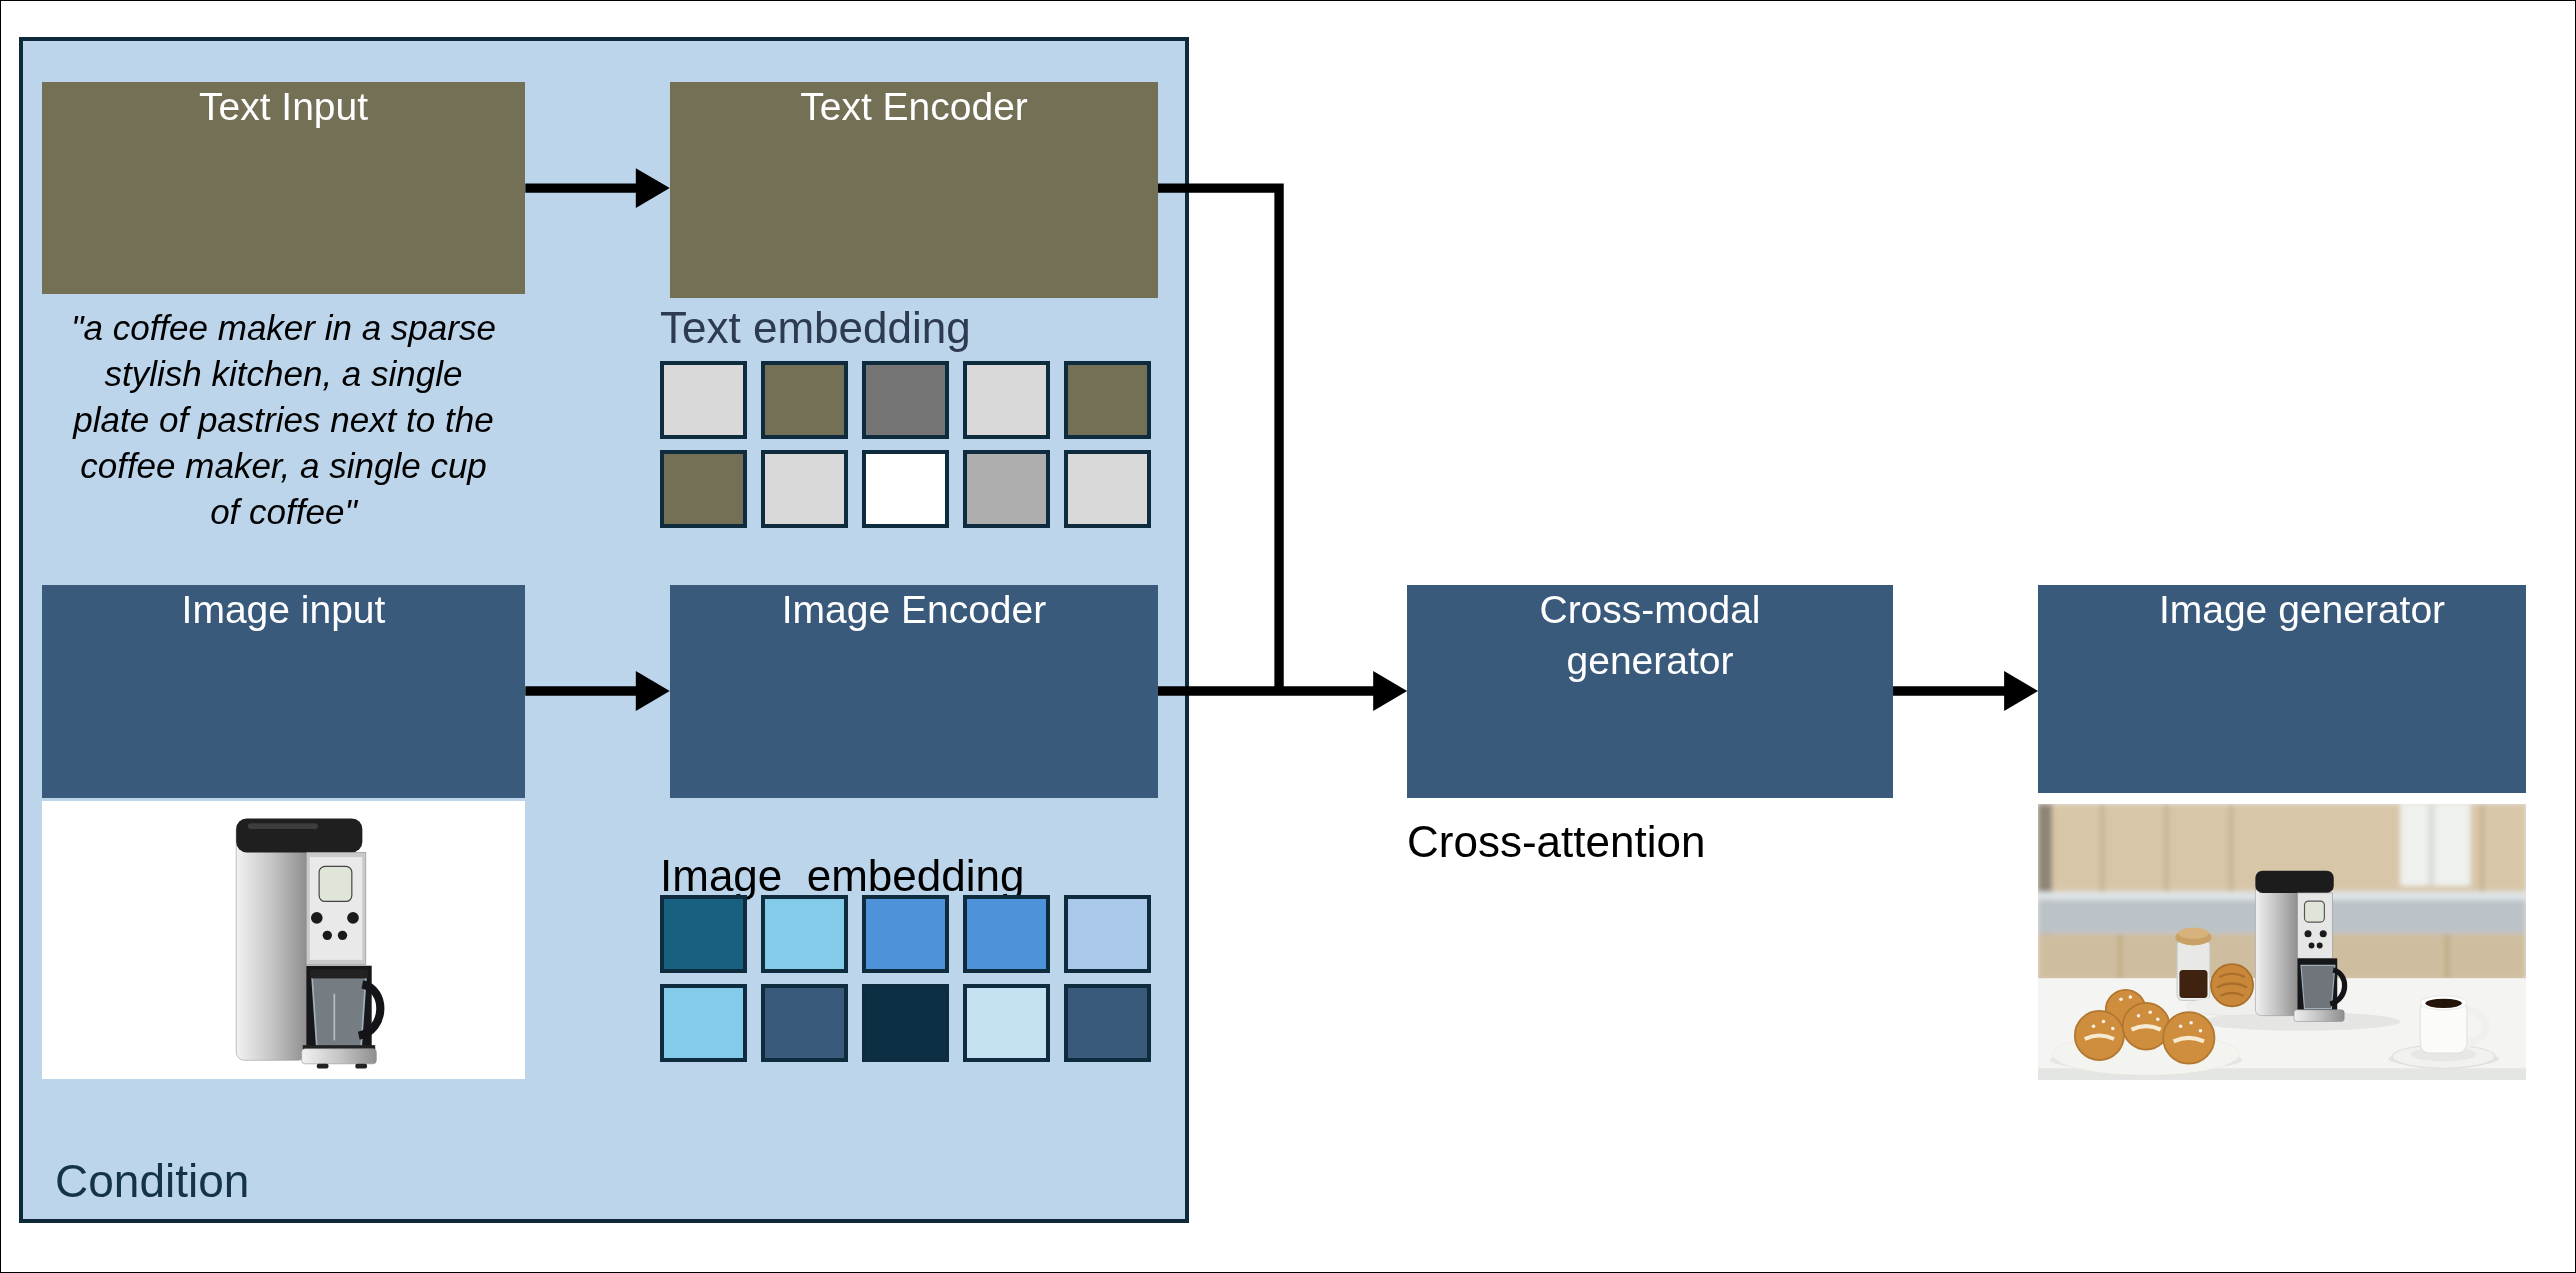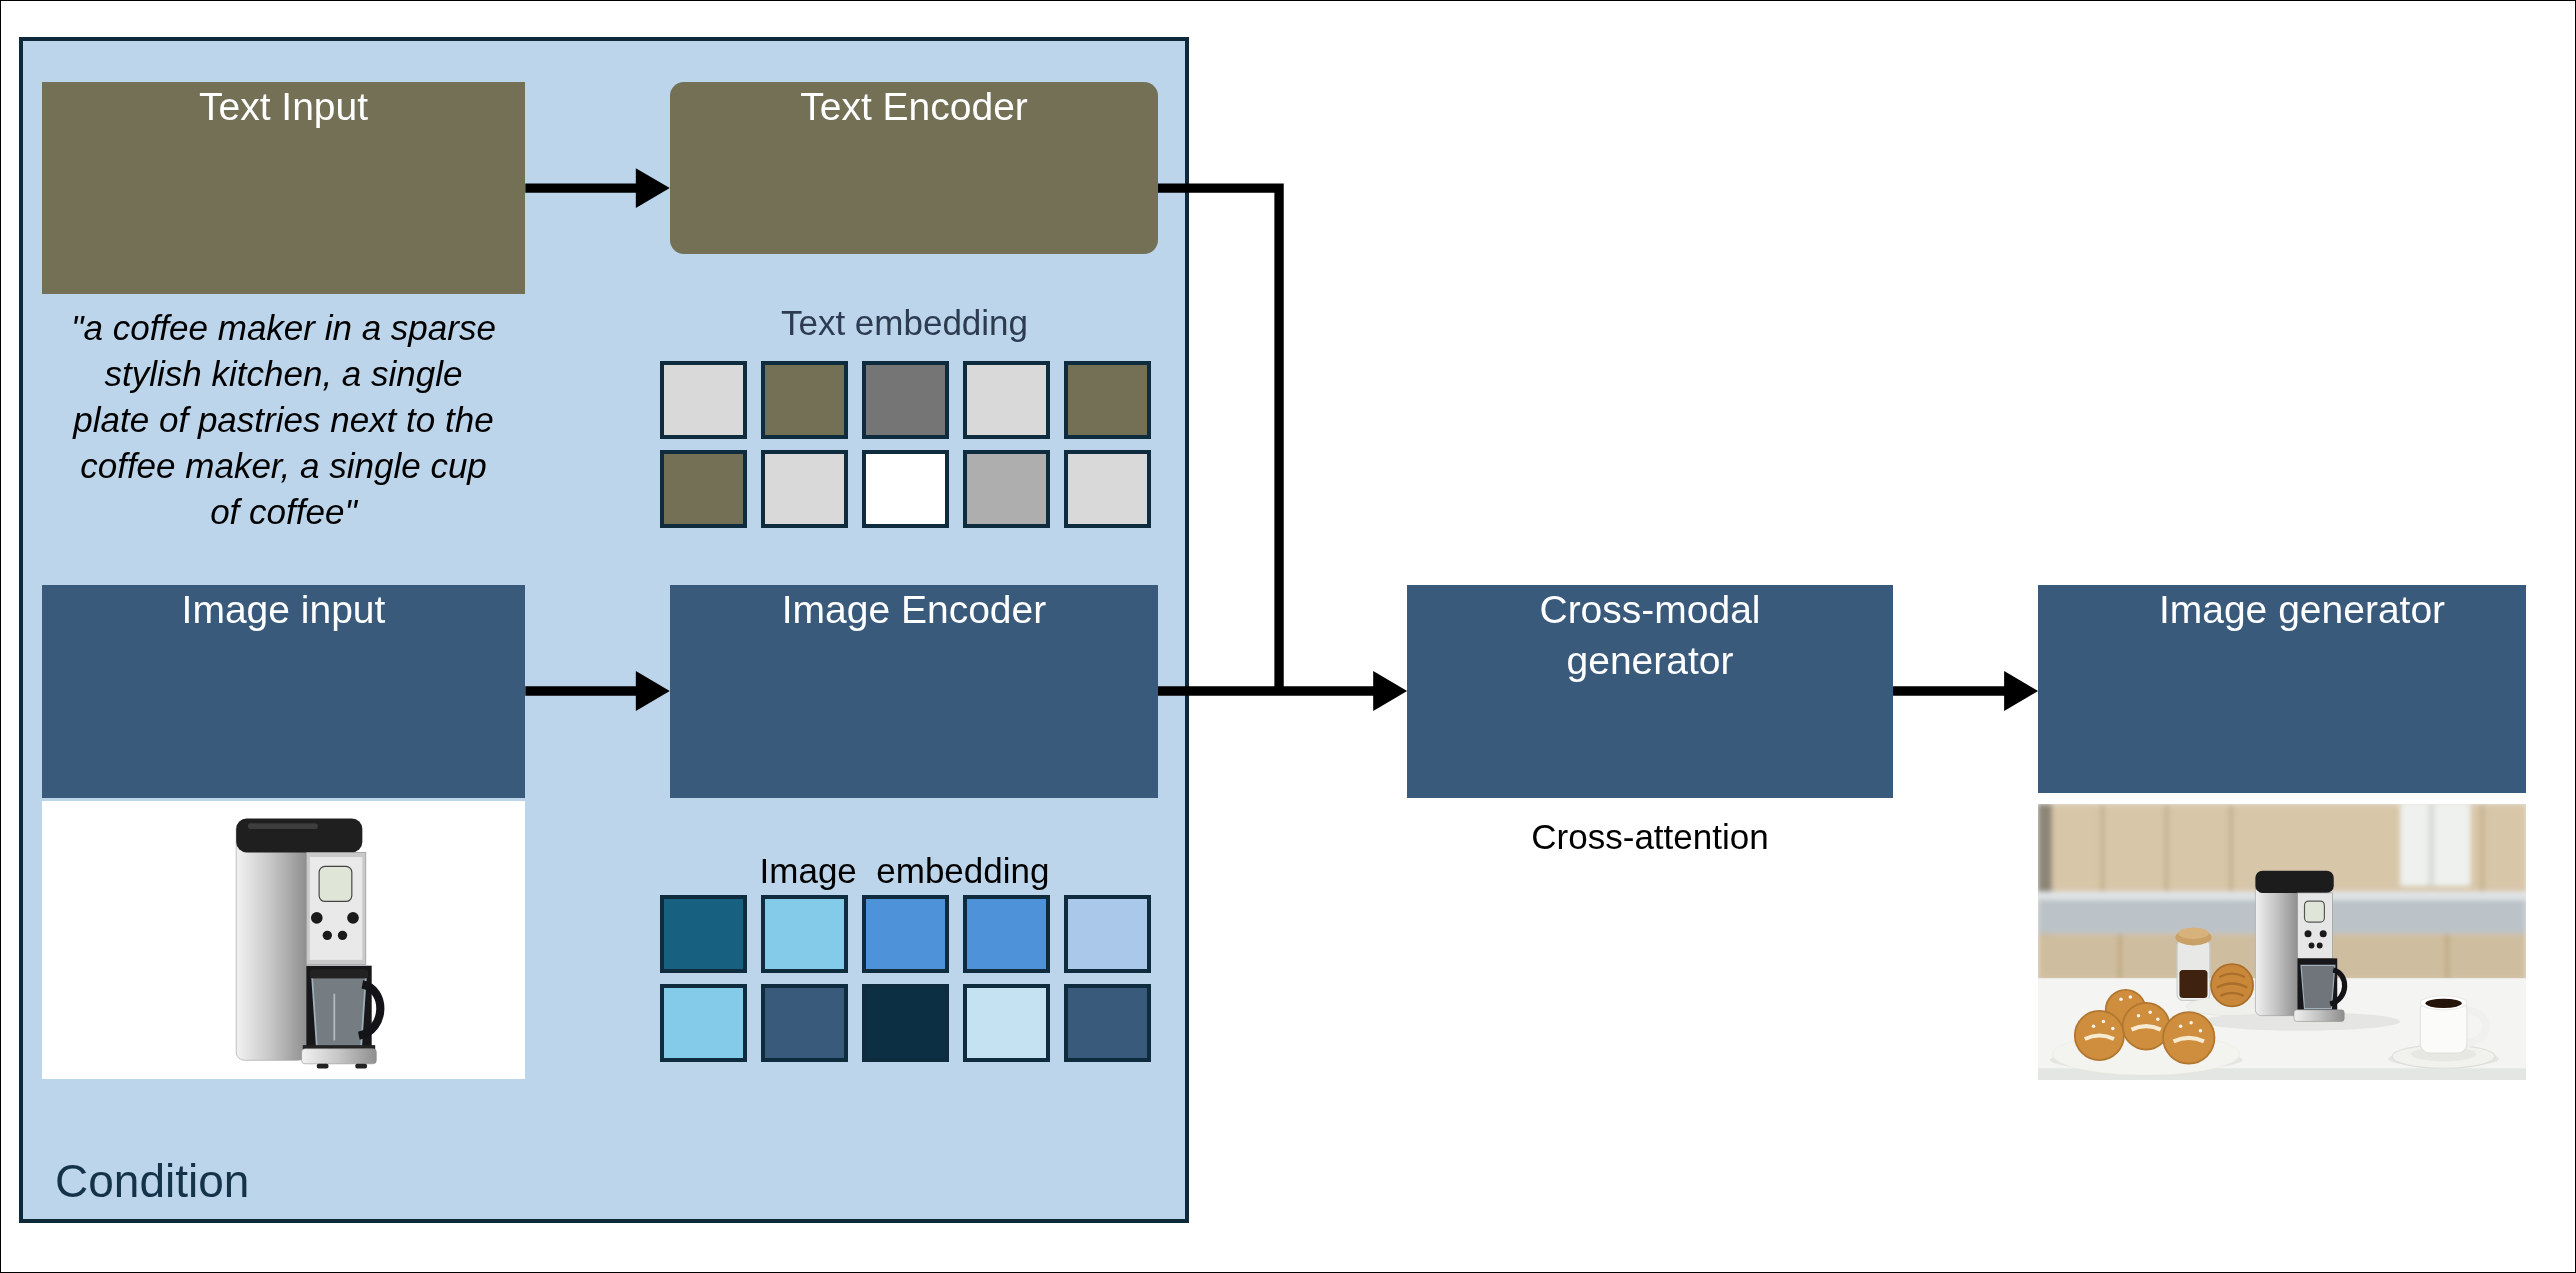--- a/index.html
+++ b/index.html
@@ -3,41 +3,41 @@
 <meta charset="utf-8">
 <style>
   html,body{margin:0;padding:0;background:#ffffff;}
   body{width:2576px;height:1273px;position:relative;overflow:hidden;
        font-family:"Liberation Sans", sans-serif;}
   .canvas{position:absolute;inset:0;border:1.8px solid #000;box-sizing:border-box;background:#fff;}
   .abs{position:absolute;box-sizing:border-box;}
   .condition-group{border:4.7px solid #0e2a3a;background:#bdd5ea;}
   .node{display:flex;align-items:flex-start;justify-content:center;text-align:center;
         color:#fff;font-size:39px;line-height:1.3;}
-  .section-label{font-size:35px;text-align:center;white-space:pre;}
+  .section-label{font-size:44px;white-space:pre;}
   .quote{font-size:35px;font-style:italic;color:#000;text-align:center;line-height:46px;font-weight:500;}
   .grid .cellrow{display:flex;gap:14px;margin-bottom:10.5px;}
   .grid .cell{width:87px;height:78px;border:4.1px solid #0f2c3e;box-sizing:border-box;}
   .condition-label{font-size:46px;}
   .photo{background:#fff;}
   svg{display:block;}
   .connectors{pointer-events:none;}
 </style>
 </head>
 <body>
 
 <div class="canvas">
 
   <div class="abs condition-group" style="left:17.5px;top:36px;width:1170px;height:1186px;"></div>
 
   <div class="abs node" style="left: 41px; top: 81px; width: 483px; height: 212px; background: rgb(115, 112, 86);">
     <span>Text Input</span>
   </div>
 
-  <div class="abs node" style="left: 669px; top: 81px; width: 488px; height: 172px; background: rgb(115, 112, 86); border-radius: 14px;">
+  <div class="abs node" style="left: 669px; top: 81px; width: 488px; height: 216px; background: rgb(115, 112, 86);">
     <span>Text Encoder</span>
   </div>
 
   <div class="abs quote" style="left:35px;top:304px;width:495px;">
     <div>"a coffee maker in a sparse</div>
     <div>stylish kitchen, a single</div>
     <div>plate of pastries next to the</div>
     <div>coffee maker, a single cup</div>
     <div>of coffee"</div>
   </div>

